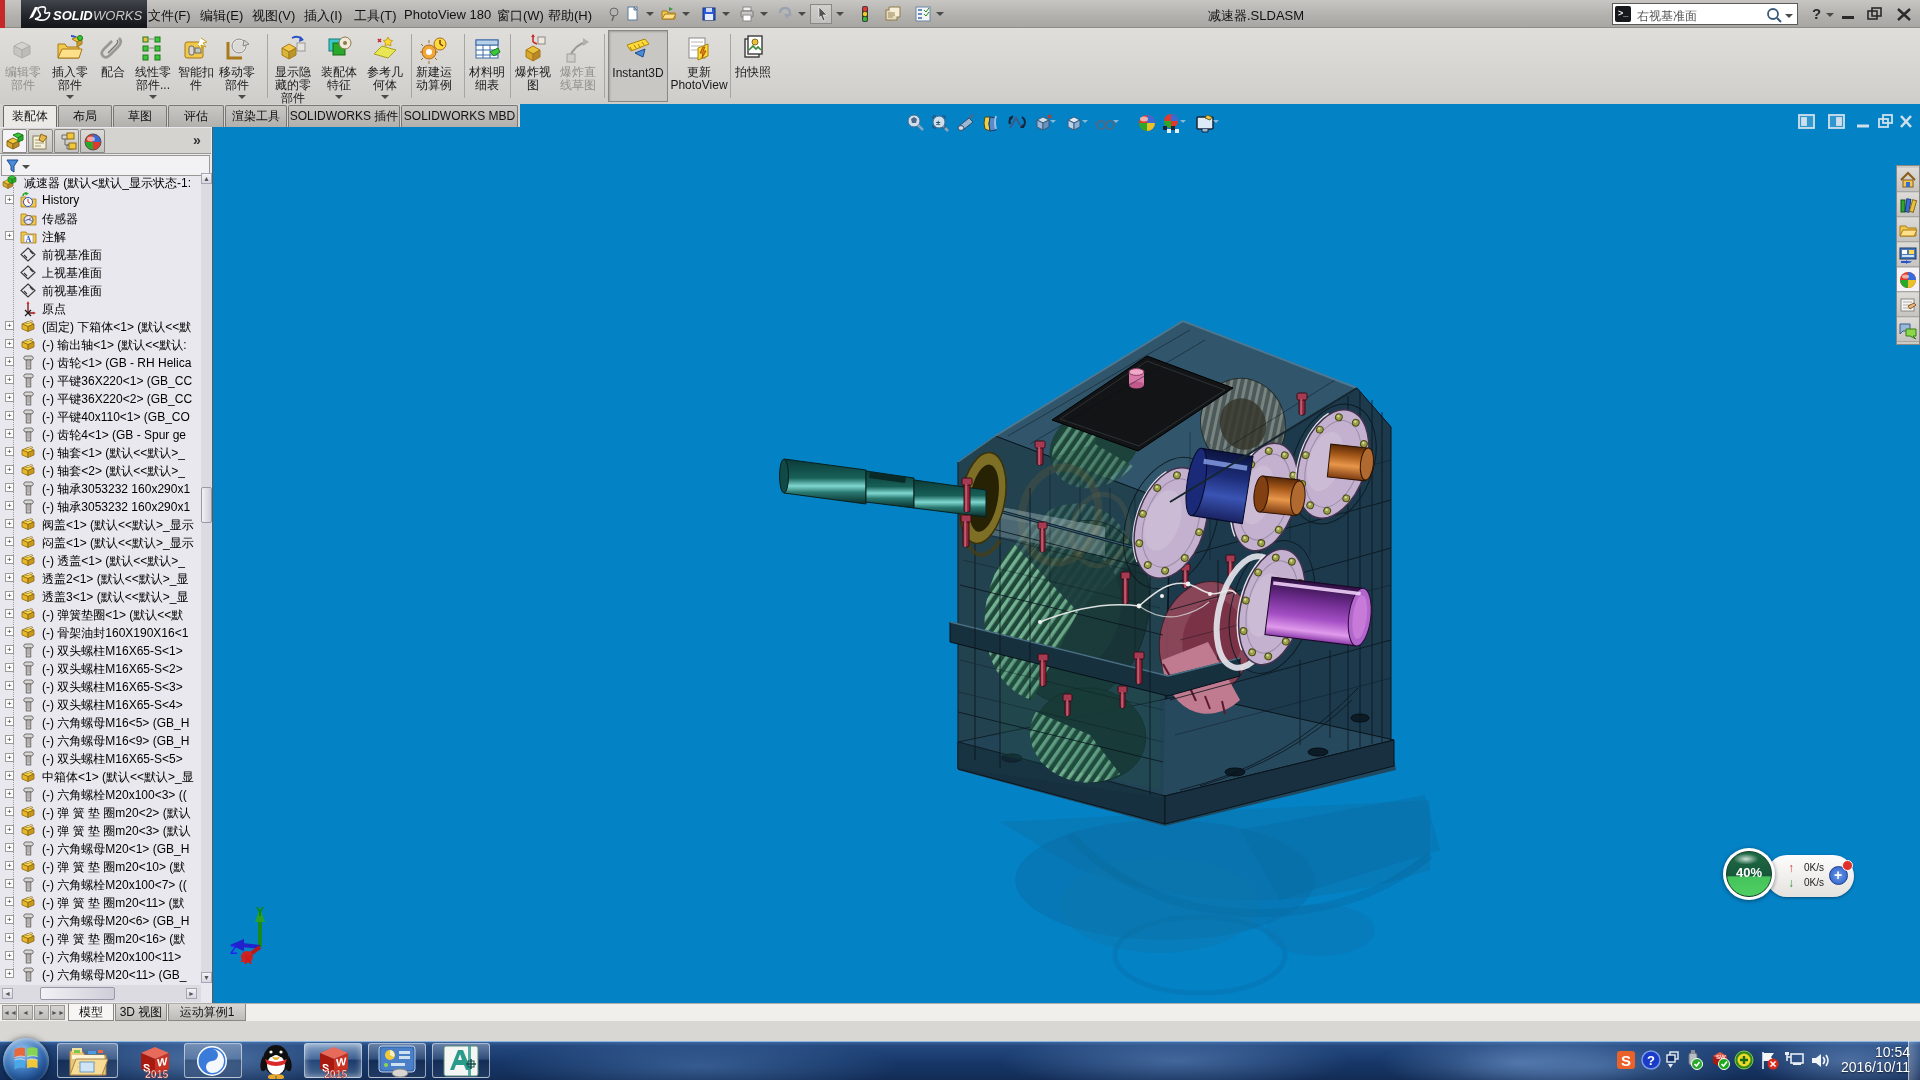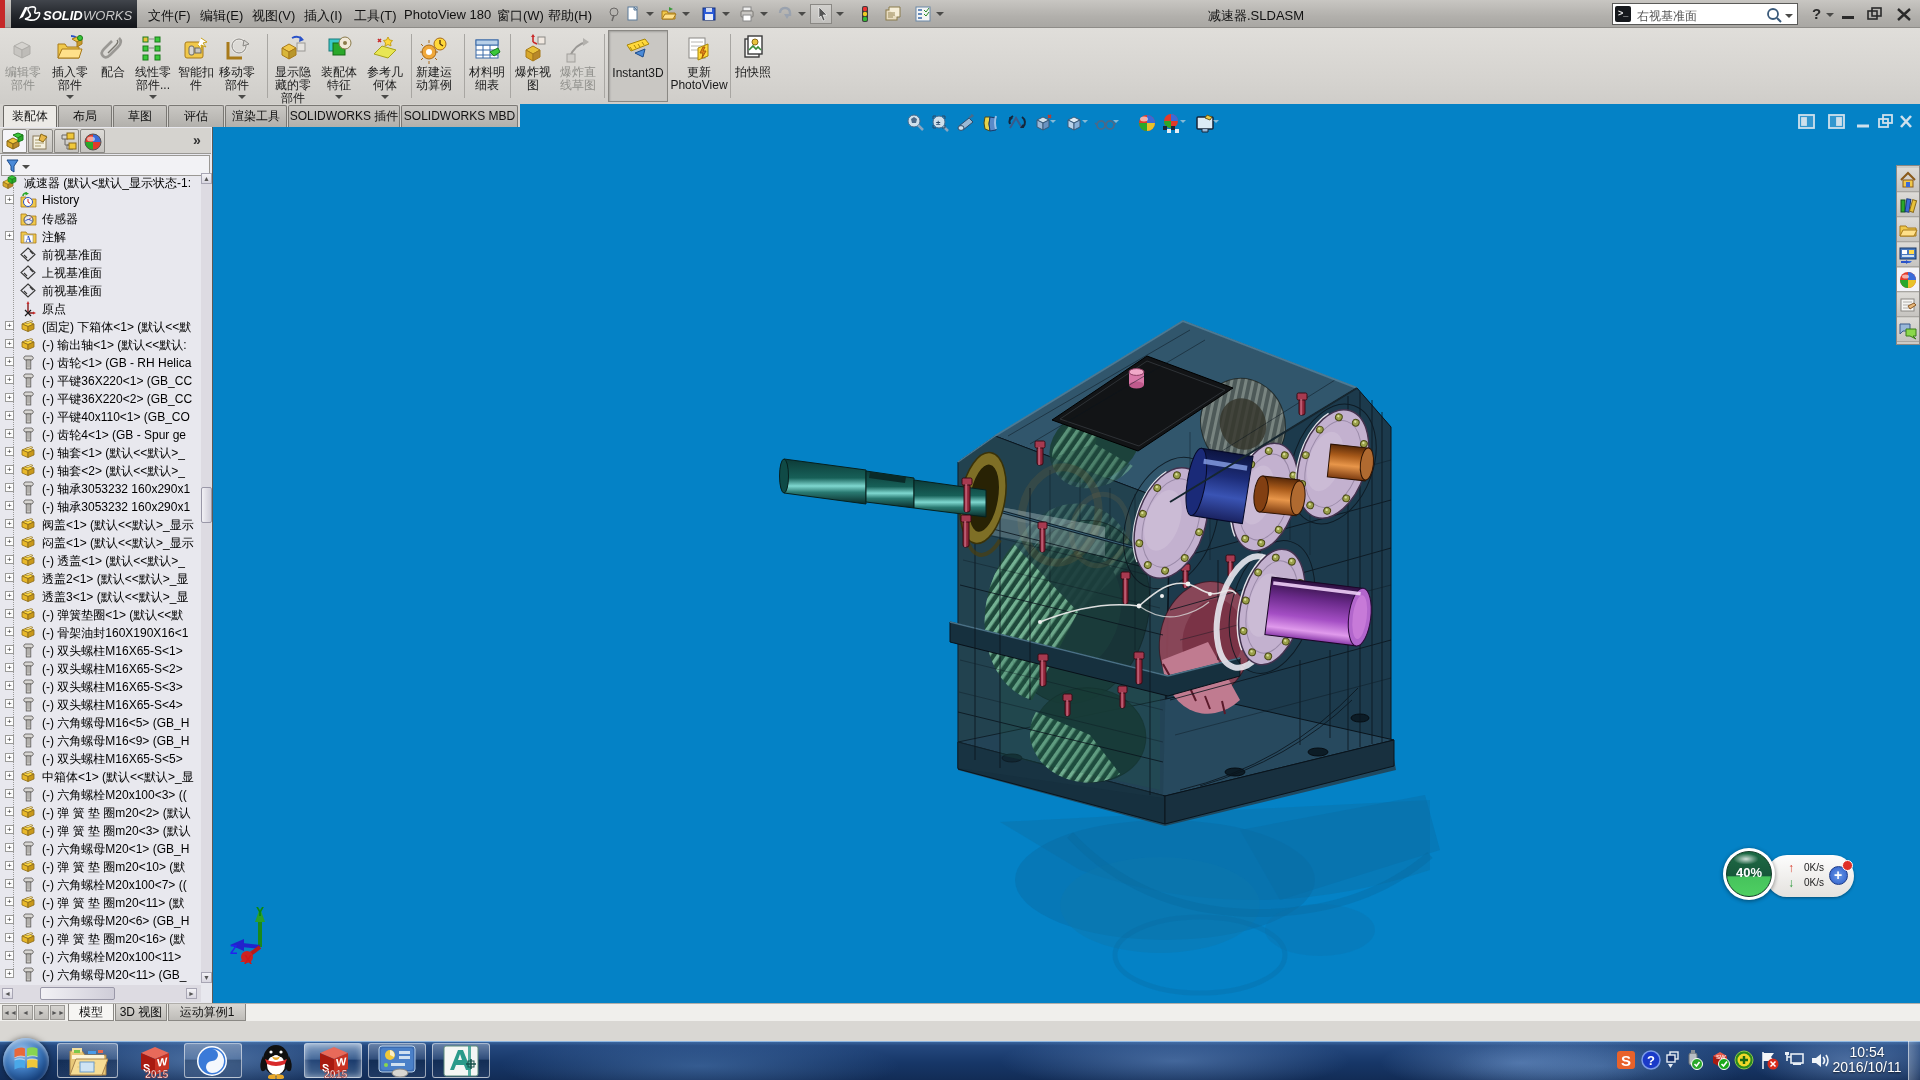--- a/index.html
+++ b/index.html
@@ -1,20 +1,20 @@
 <!DOCTYPE html>
 <html><head><meta charset="utf-8">
 <style>
 *{margin:0;padding:0;box-sizing:border-box}
 html,body{width:1920px;height:1080px;overflow:hidden;font-family:"Liberation Sans",sans-serif;position:relative;background:#d9d7d3}
 .abs{position:absolute}
 
 #titlebar{left:0;top:0;width:1920px;height:28px;background:linear-gradient(#c8c6c2,#b2b0ac 60%,#a9a7a3);border-bottom:1px solid #8e8c88}
 #redstripe{left:0;top:0;width:5px;height:28px;background:#c62828}
-#swlogo{left:11px;top:0;width:126px;height:28px;background:linear-gradient(#41454c,#23262b 55%,#131519)}
+#swlogo{left:21px;top:0;width:126px;height:28px;background:linear-gradient(#41454c,#23262b 55%,#131519)}
 #swlogo svg{position:absolute;left:4px;top:3px}
 .menu{top:7px;font-size:13px;color:#111;white-space:nowrap}
 
 #ribbon{left:0;top:28px;width:1920px;height:76px;background:linear-gradient(#e0deda,#d5d3cf 70%,#cfcdc9)}
 .rbtn{position:absolute;top:2px;text-align:center;font-size:12px;color:#1a1a1a;line-height:13px}
 .rbtn .ic{margin:4px auto 2px auto;width:30px;height:30px;position:relative}
 .rbtn.dis{color:#90908c}
 .rsep{position:absolute;top:6px;width:1px;height:64px;background:#a8a6a2}
 .dd{position:absolute;width:0;height:0;border-left:4px solid transparent;border-right:4px solid transparent;border-top:4px solid #4a4a48}
 
@@ -42,21 +42,21 @@
 #modeltabs{left:0;top:1003px;width:1920px;height:18px;background:#f0efec;border-top:1px solid #b0aeaa}
 .mtab{position:absolute;top:0px;height:17px;font-size:12px;color:#111;text-align:center;line-height:17px;background:linear-gradient(#d9d7d3,#bebcb8);border:1px solid #8a8884;border-top:none}
 .mtab.act{background:#f6f5f3}
 .navb{position:absolute;top:1px;width:15px;height:15px;background:linear-gradient(#d5d3cf,#bebcb8);border:1px solid #9a9894;color:#555;font:9px/14px sans-serif;text-align:center}
 #statusbar{left:0;top:1069px;width:1920px;height:20px;background:linear-gradient(#e2e0dc,#ceccc8);border-top:1px solid #fff;font-size:13px;color:#111}
 
 #taskbar{left:0;top:1041px;width:1920px;height:39px;background:linear-gradient(#3f6ca6,#24487e 12%,#173768 55%,#122c56)}
 .tbtn{position:absolute;top:2px;width:60px;height:35px;border-radius:3px;border:1px solid rgba(255,255,255,.55);background:linear-gradient(rgba(255,255,255,.30),rgba(255,255,255,.10) 45%,rgba(0,0,0,.18) 50%,rgba(255,255,255,.06))}
 .tbtn.hot{background:linear-gradient(rgba(210,230,250,.55),rgba(160,200,240,.25) 45%,rgba(30,60,110,.25) 50%,rgba(170,210,245,.30));box-shadow:inset 0 0 6px rgba(255,255,255,.5)}
 .tray{position:absolute;top:9px}
-#clock{position:absolute;right:10px;top:4px;width:86px;color:#fff;font-size:14px;text-align:center;text-shadow:0 1px 2px rgba(0,0,0,.7);line-height:15px}
+#clock{position:absolute;right:10px;top:4px;width:86px;color:#fff;font-size:14px;text-align:right;text-shadow:0 1px 2px rgba(0,0,0,.7);line-height:15px}
 </style></head><body>
 
 <div class="abs" id="titlebar">
  <div class="abs" id="swlogo">
       <svg width="120" height="24" viewBox="0 0 120 24">
   <path d="M4 16 L10 4 L13 4 L8 14 Z" fill="#fff"></path>
   <path d="M10 16 Q18 14 14 9 Q11 5 16 4 Q22 3 20 8 Q19 11 22 10 Q26 8 24 13 Q22 18 14 17 Z" fill="none" stroke="#fff" stroke-width="1.6"></path>
   <text x="28" y="17" font-size="13" font-weight="bold" font-style="italic" fill="#fff" font-family="Liberation Sans">SOLID</text>
   <text x="68" y="17" font-size="13" font-style="italic" fill="#c9c9c9" font-family="Liberation Sans">WORKS</text>
  </svg>

